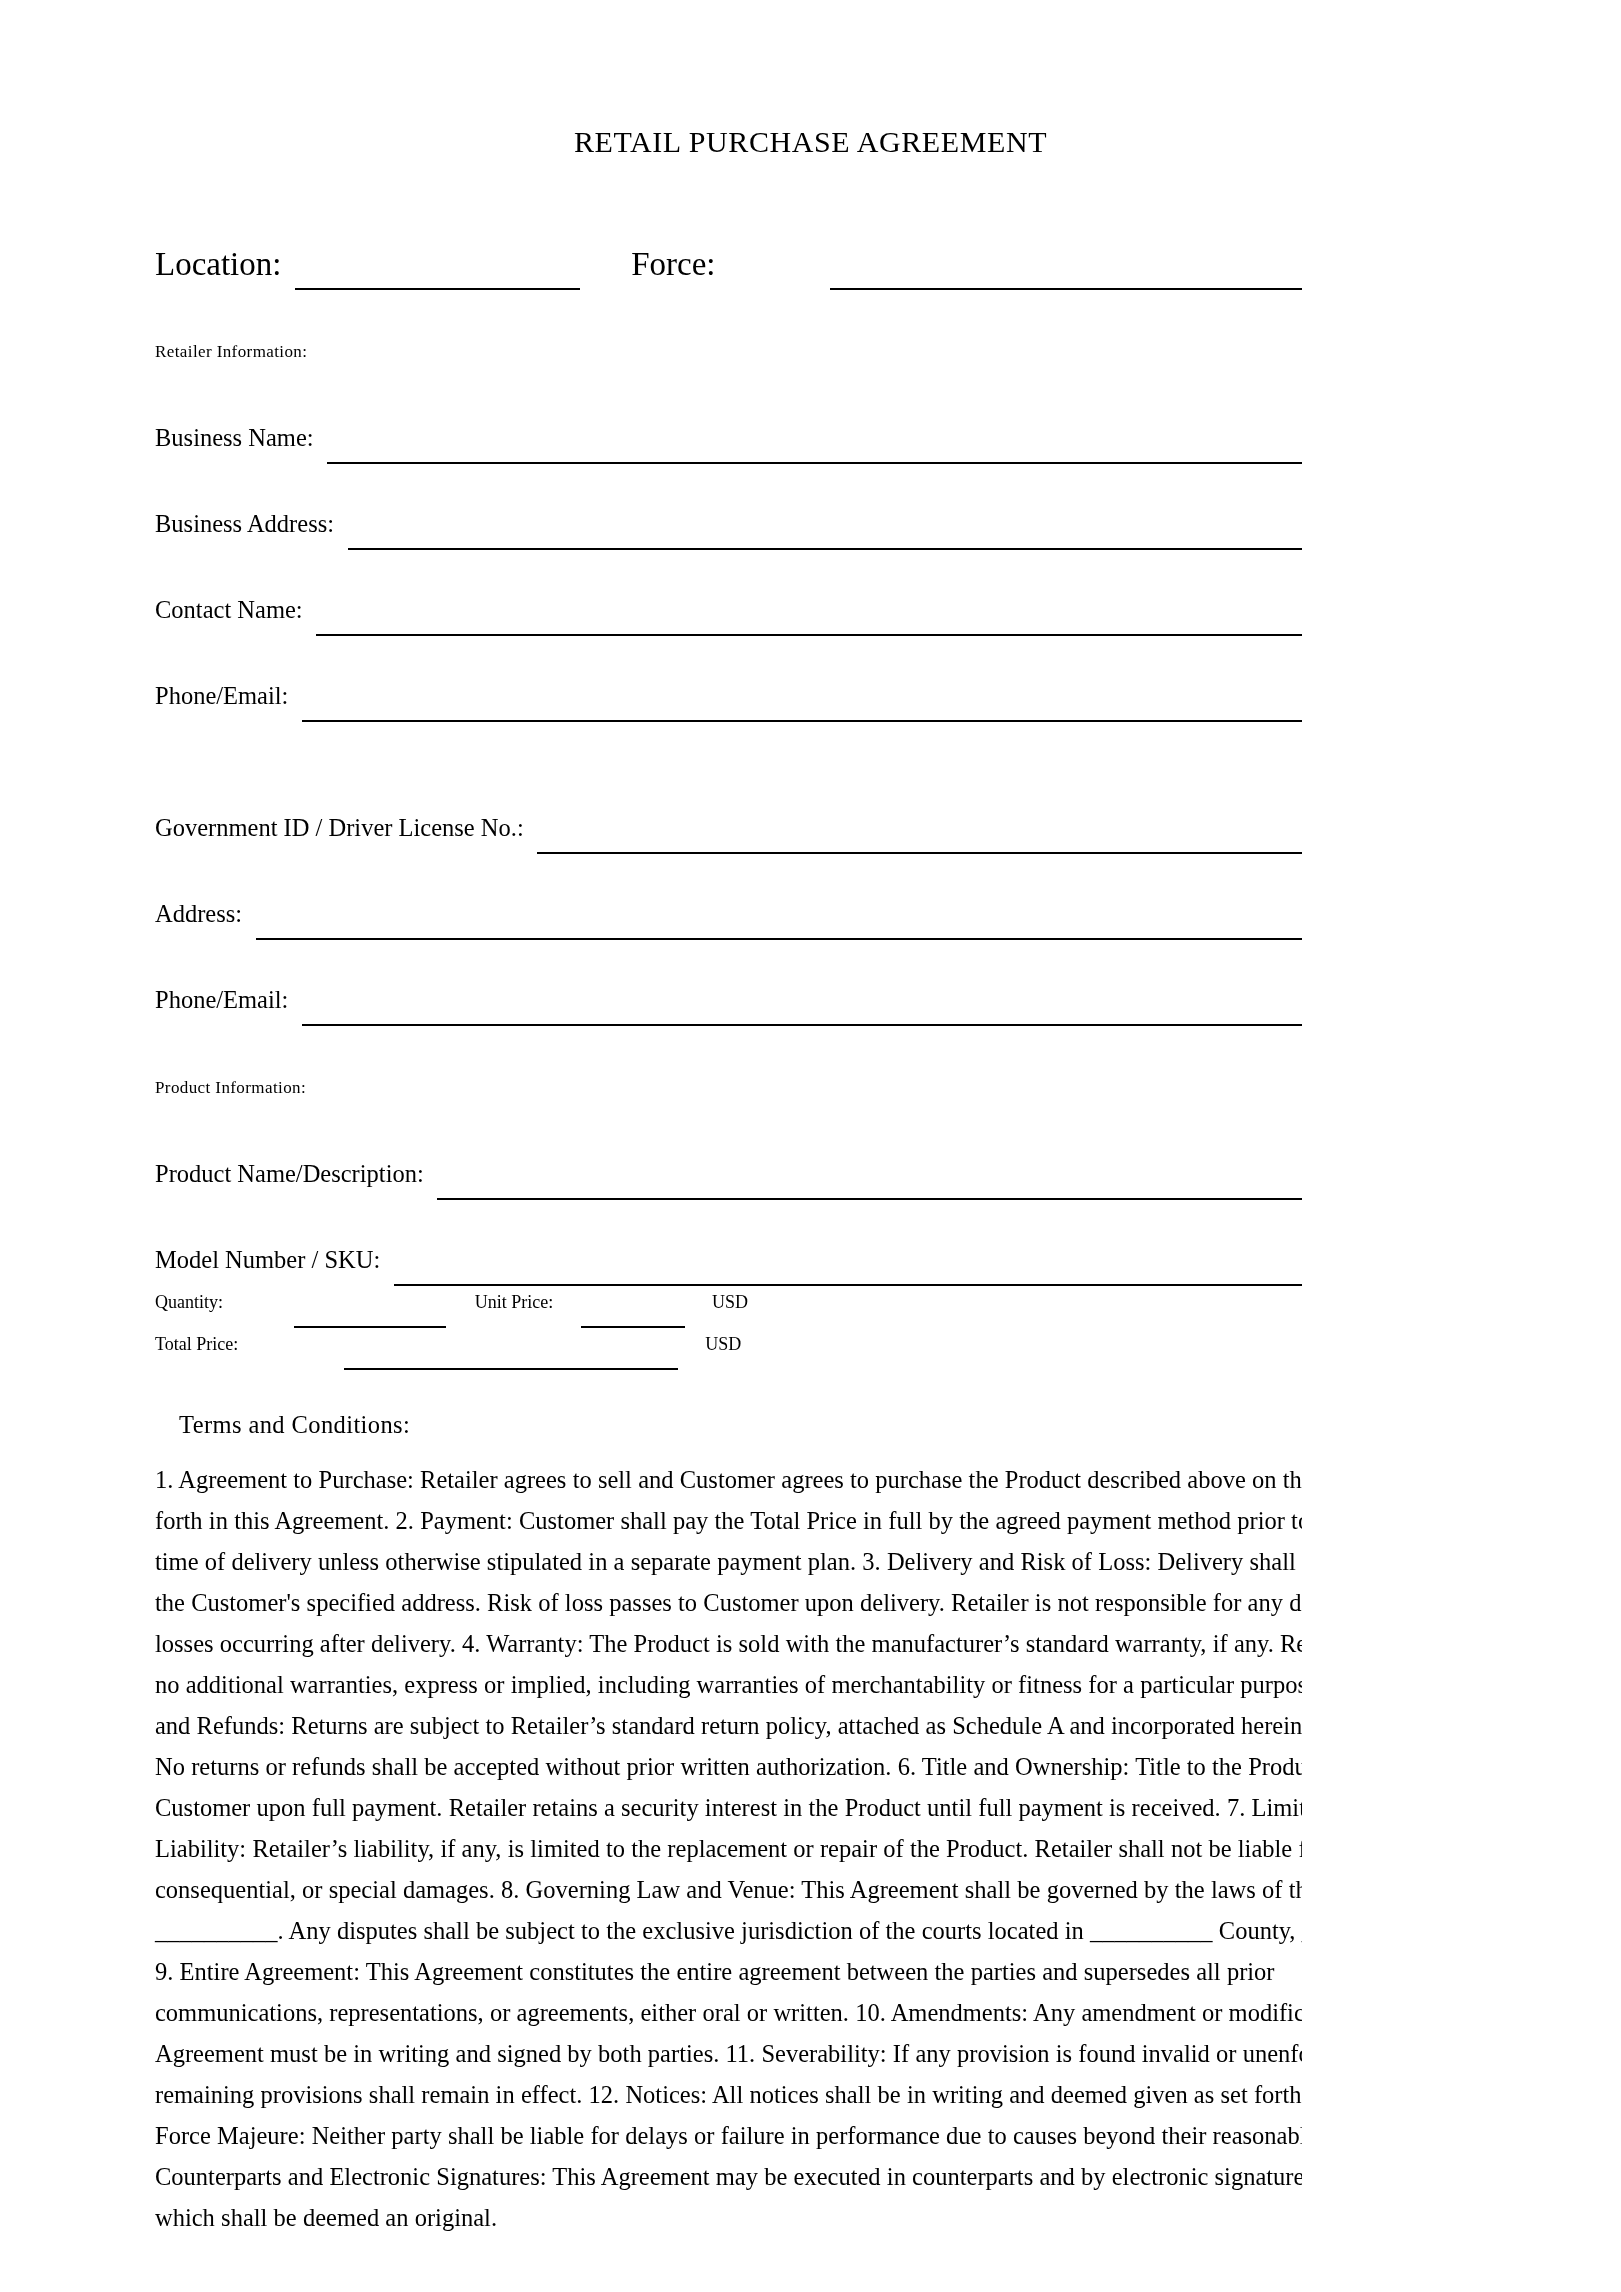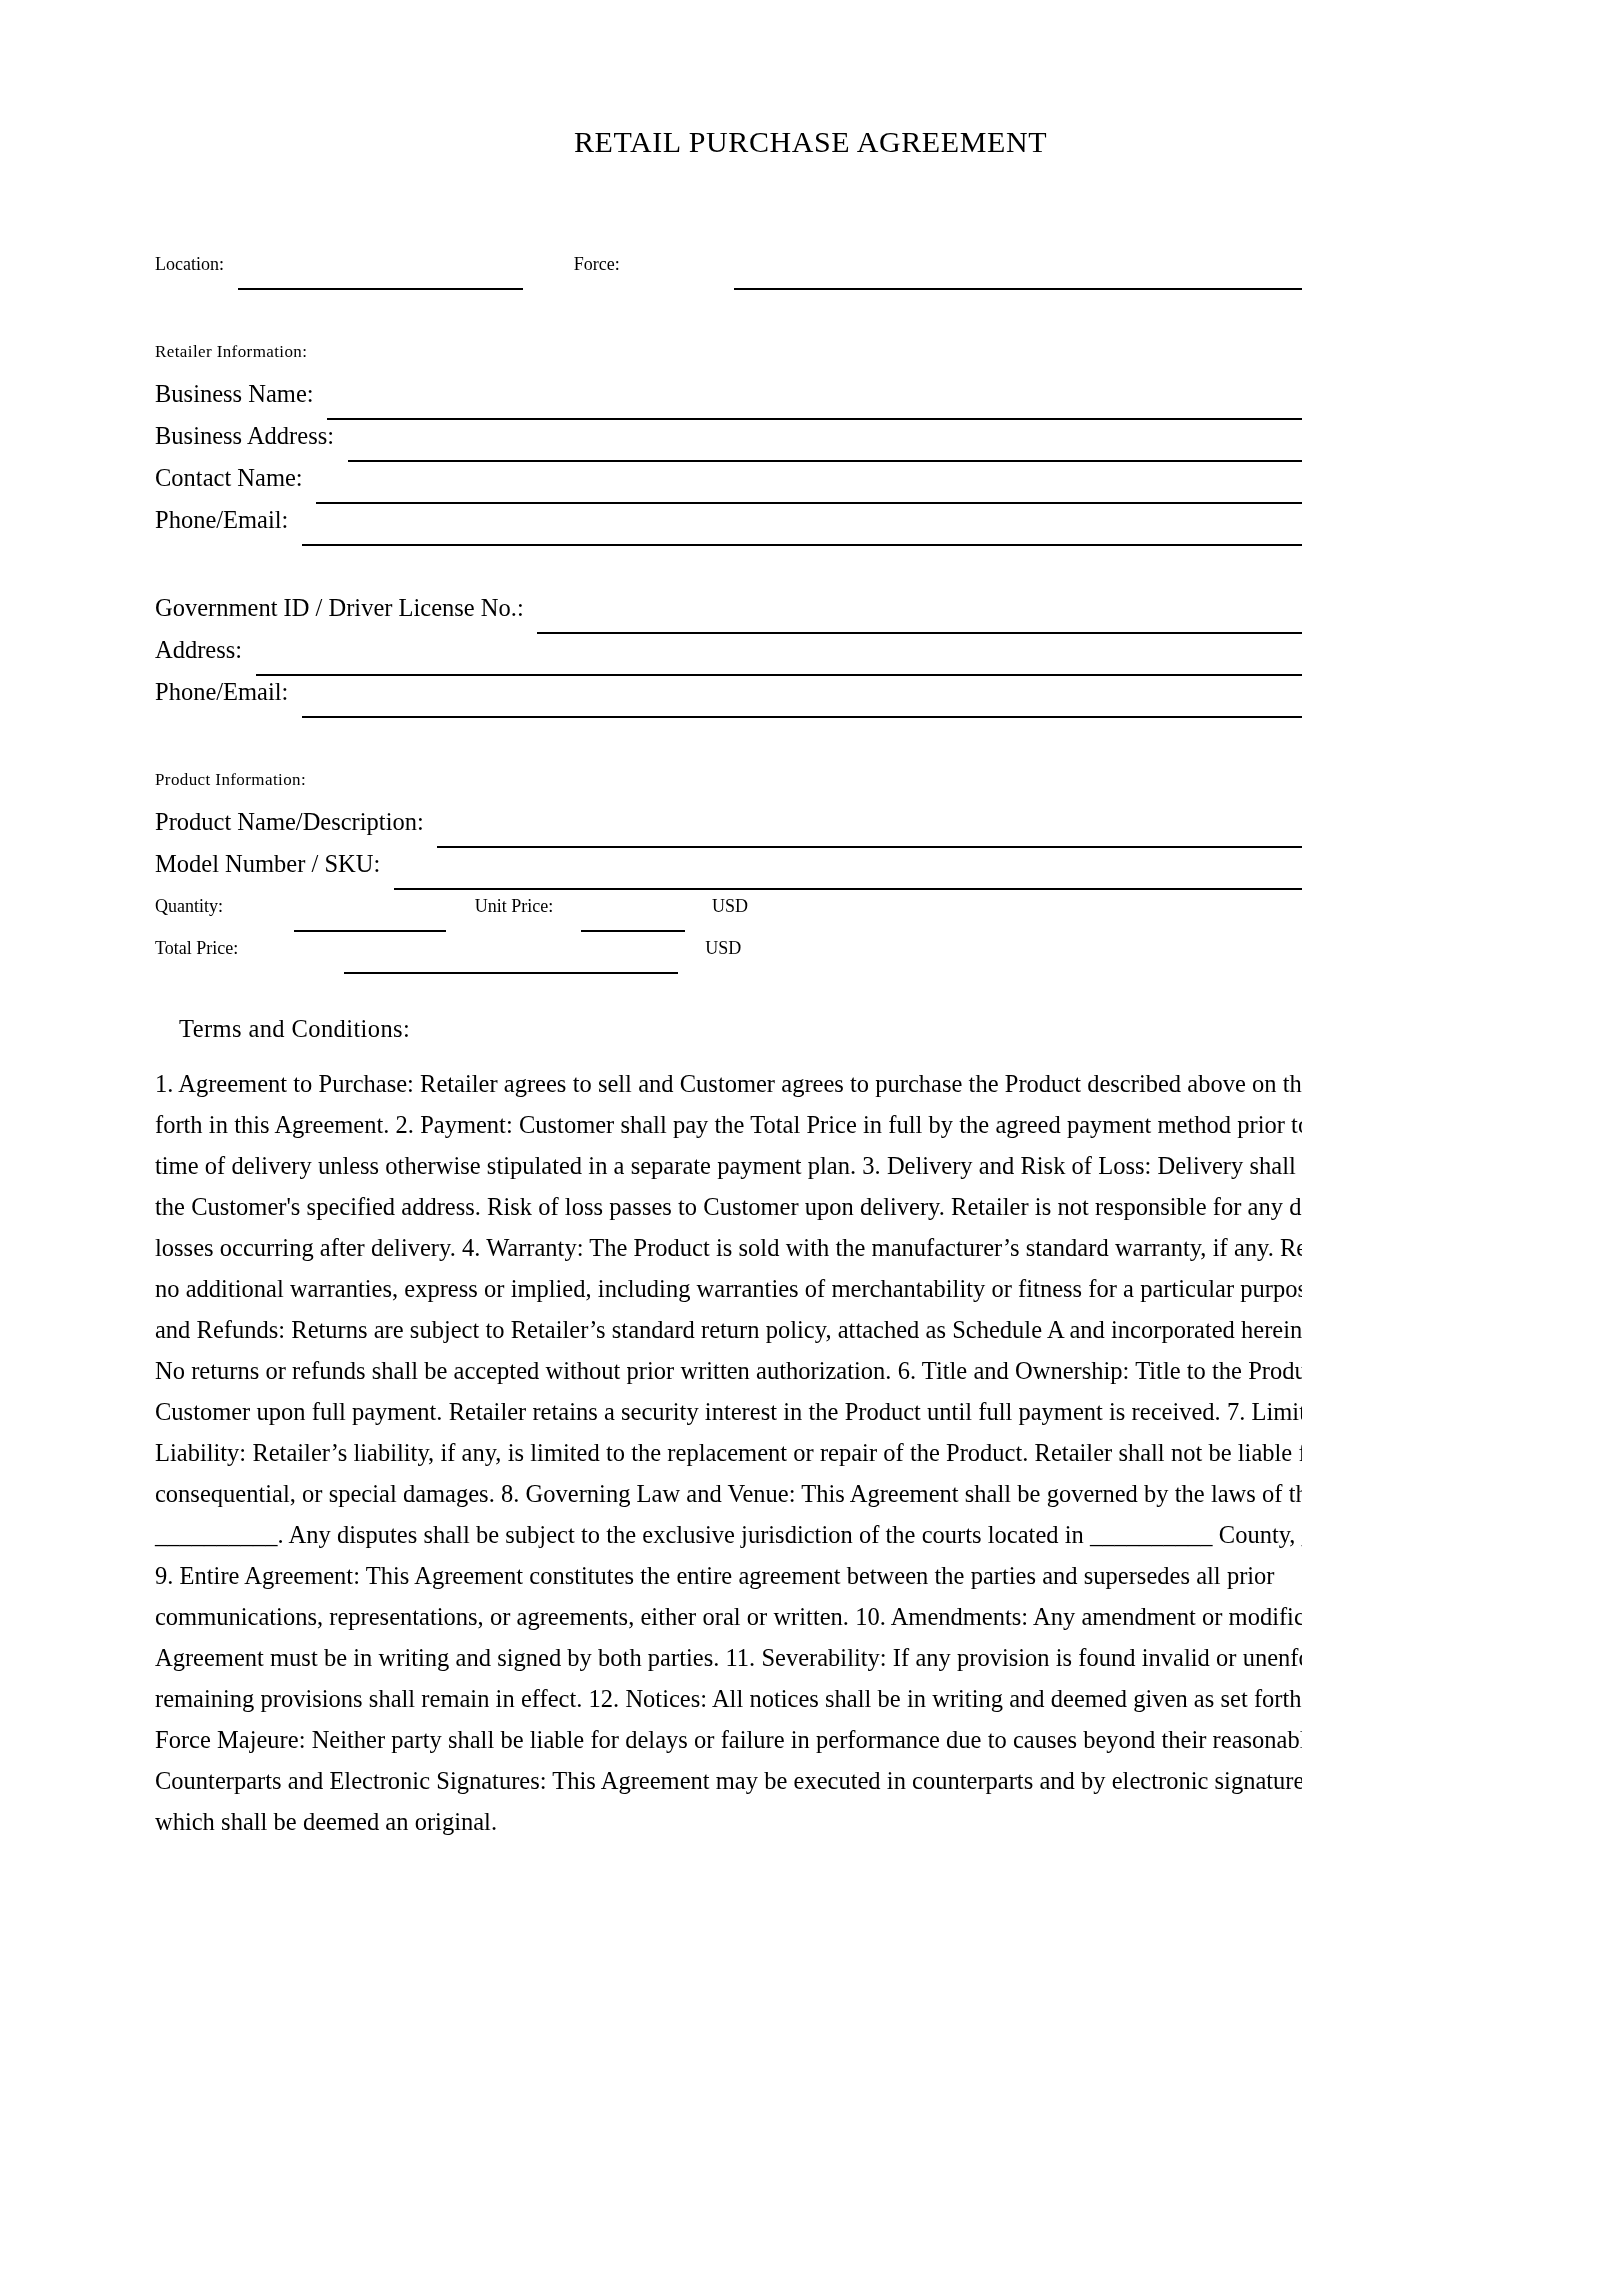--- a/index.html
+++ b/index.html
@@ -43,20 +43,21 @@
   }
 
   
   .form-row {
     display: flex;
     align-items: baseline;
     font-size: 24.5px;
     line-height: 24.5px;
     height: 42px;
     white-space: nowrap;
+    margin-top: 44px;
   }
   .form-row .label {
     flex: 0 0 auto;
     padding-right: 13.7px;
   }
   .rule {
     flex: 1 1 auto;
     align-self: flex-end;
     border-bottom: 2.9px solid #000;
     height: 0;
@@ -75,21 +76,21 @@
     letter-spacing: 0.4px;
   }
 
   .spacer-lg { height: 46px; }
   .spacer-md { height: 39px; }
 
   
   .top-row {
     display: flex;
     align-items: baseline;
-    font-size: 18px;
+    font-size: 33px;
     line-height: 24.5px;
     height: 42px;
     padding-top: 93px;
     white-space: nowrap;
   }
   .top-row .loc-label { flex: 0 0 auto; padding-right: 13.7px; }
   .top-row .loc-rule {
     flex: 0 0 285px;
     align-self: flex-end;
     border-bottom: 2.9px solid #000;

